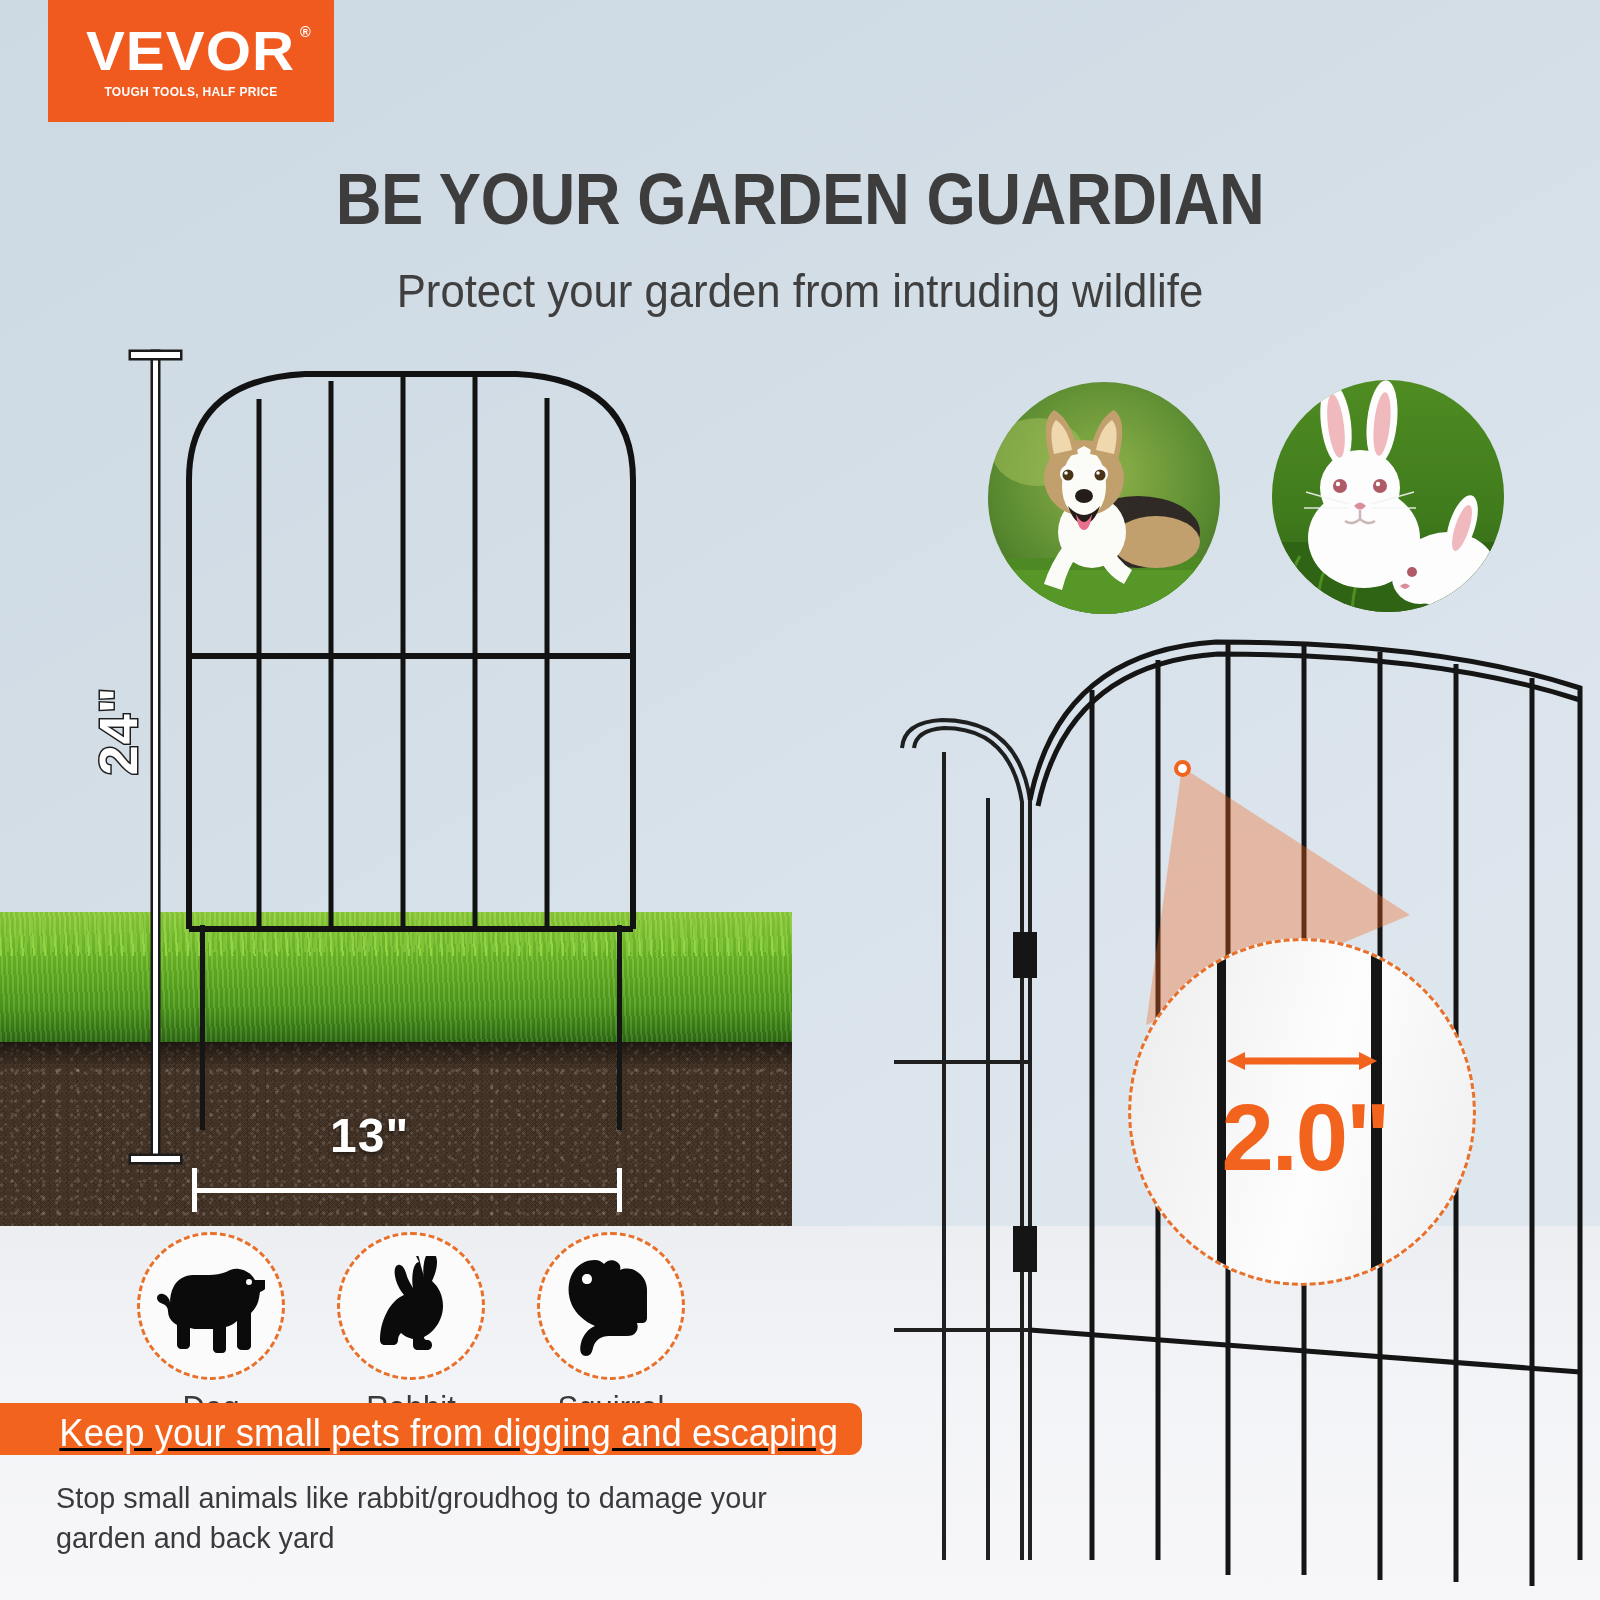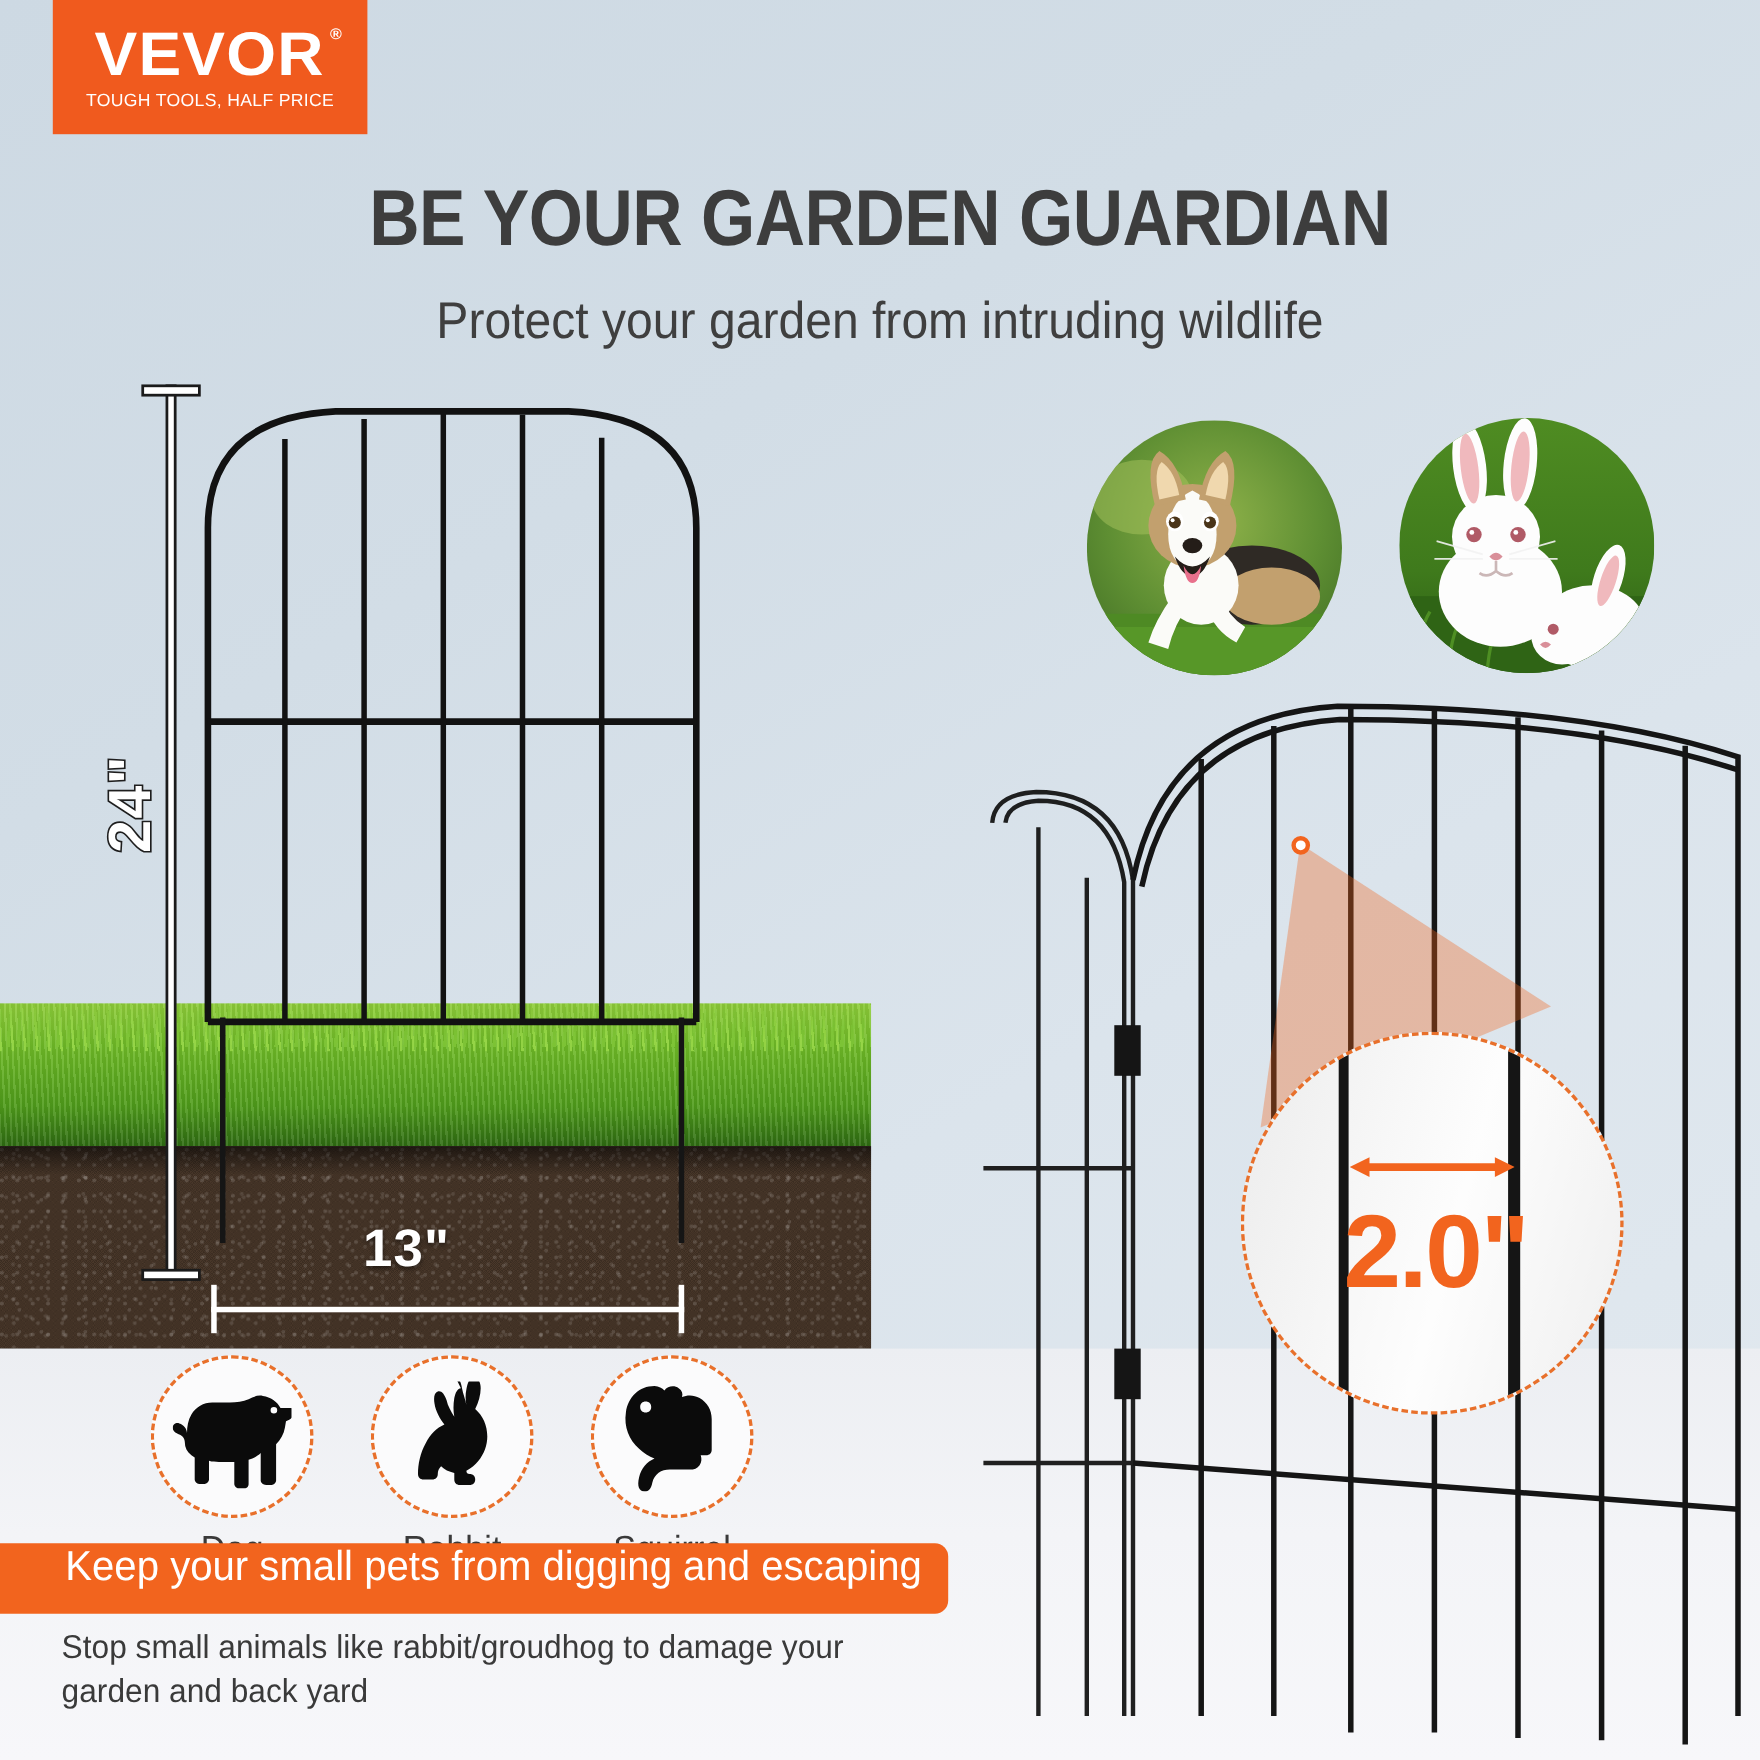--- a/index.html
+++ b/index.html
@@ -29,21 +29,21 @@
   }
   .logo-word{
     color:#fff;font-weight:bold;font-size:56px;letter-spacing:1px;
     line-height:1;font-family:"Liberation Sans",sans-serif;
     transform:scaleX(1.04);position:relative;
   }
   .logo-reg{
     position:absolute;right:-16px;top:2px;font-size:14px;font-weight:bold;
   }
   .logo-tag{
-    color:#fff;font-size:16px;font-weight:normal;letter-spacing:0.3px;
+    color:#fff;font-size:12px;font-weight:bold;letter-spacing:0.3px;
     margin-top:6px;
   }
 
   
   .headline{
     position:absolute;left:0;top:163px;width:1600px;text-align:center;
     font-size:72px;font-weight:bold;color:#3d3d3d;
     letter-spacing:-0.5px;transform:scaleX(0.88);
     font-family:"Liberation Sans",sans-serif;line-height:1;
   }
@@ -179,23 +179,23 @@
     border:3px dashed #e8702b;box-sizing:border-box;
     background:#fbfbfc;display:flex;align-items:center;justify-content:center;
   }
   .icon-circle svg{display:block;}
   .icon-label{
     margin-top:9px;font-size:33px;color:#3a3a3a;transform:scaleX(.94);
   }
 
   
   .banner{
-    position:absolute;left:0;top:1403px;width:862px;height:64px;
+    position:absolute;left:0;top:1403px;width:862px;height:52px;
     background:#f2641e;border-radius:0 12px 12px 0;
-    display:flex;align-items:flex-start;
+    display:flex;align-items:flex-end;text-decoration:underline;
   }
   .banner-text{
     color:#fff;font-size:38px;padding-left:44px;transform:scaleX(.96);
     white-space:nowrap;
   }
 
   .footnote{
     position:absolute;left:56px;top:1478px;width:760px;
     font-size:30px;color:#3a3a3a;line-height:1.33;transform:scaleX(.96);
     transform-origin:left center;

